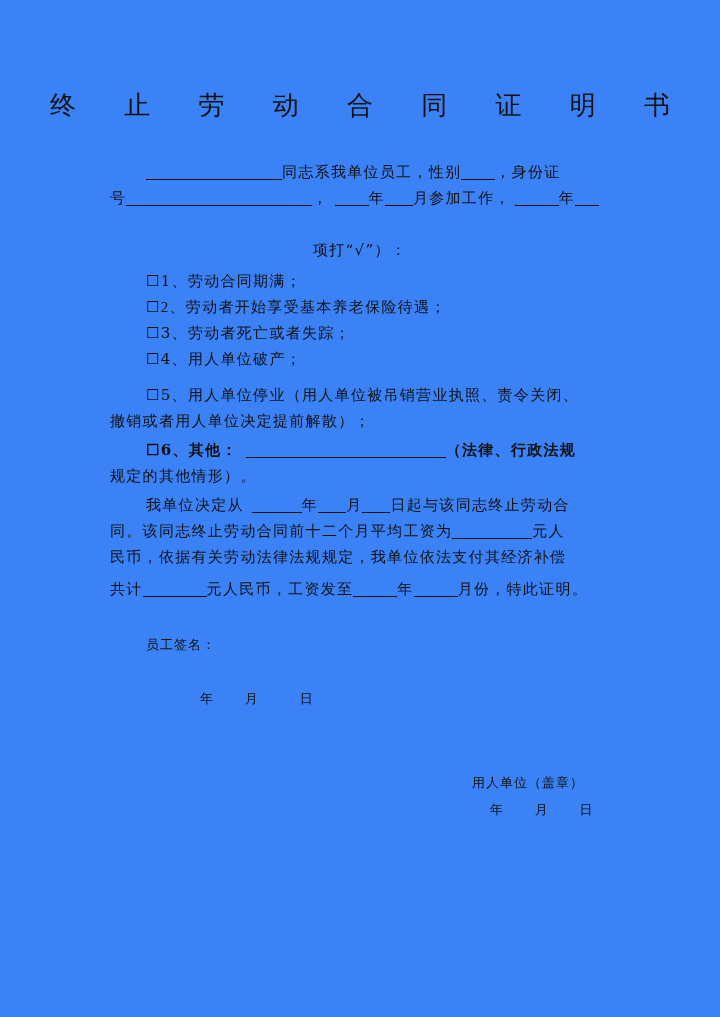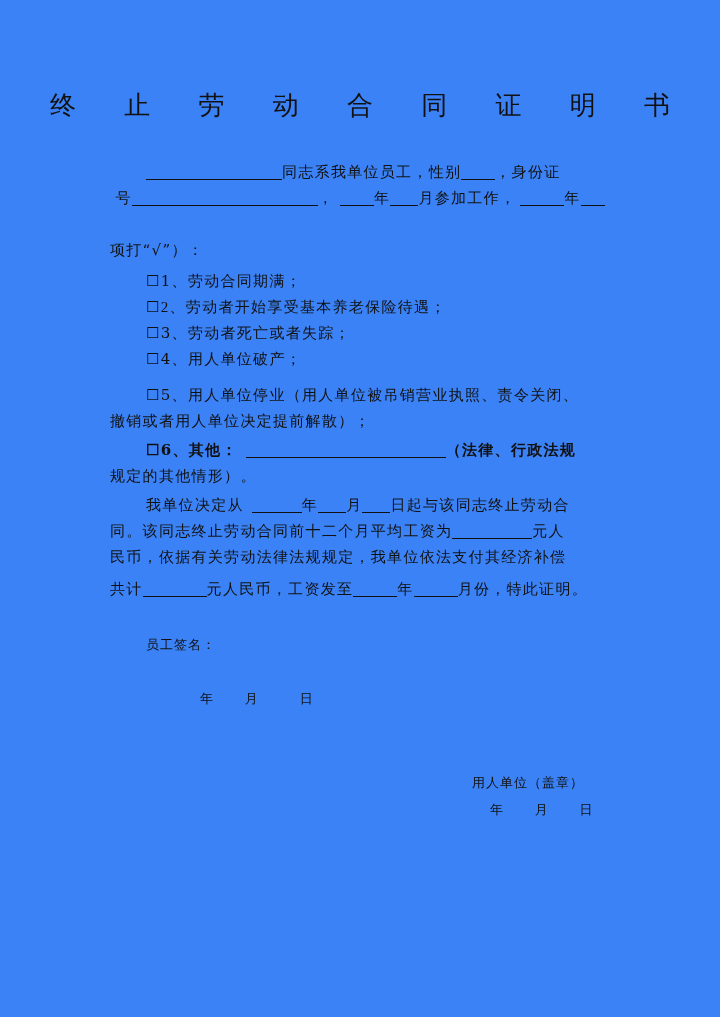--- a/index.html
+++ b/index.html
@@ -17,24 +17,24 @@
 </head>
 <body>
 
 <div class="page">
 
   <div class="title">终 止 劳 动 合 同 证 明 书</div>
 
   <div class="line" style="top:159px;">
     <span class="blank" style="width:136px; margin-left:36px;"></span><span>同志系我单位员工，性别</span><span class="blank" style="width:34px;"></span><span>，身份证</span>
   </div>
-  <div class="line" style="top:185px;text-align:center;">
+  <div class="line" style="top:185px;">
     <span>号</span><span class="blank" style="width:186px;"></span><span>，</span><span class="blank" style="width:34px; margin-left:6px;"></span><span>年</span><span class="blank" style="width:28px;"></span><span>月参加工作，</span><span class="blank" style="width:44px; margin-left:4px;"></span><span>年</span><span class="blank" style="width:24px;"></span>
   </div>
-  <div class="line" style="top:237px;">项打“√”）：</div>
+  <div class="line" style="top:237px;text-align:center;">项打“√”）：</div>
 
   <div class="line indent" style="top:268px;">
     <span>☐</span><span>1、劳动合同期满；</span>
   </div>
   <div class="line indent" style="top:294px;font-family:Liberation Serif, serif;">
     <span>☐</span><span>2、劳动者开始享受基本养老保险待遇；</span>
   </div>
   <div class="line indent" style="top:320px;">
     <span>☐</span><span>3、劳动者死亡或者失踪；</span>
   </div>

